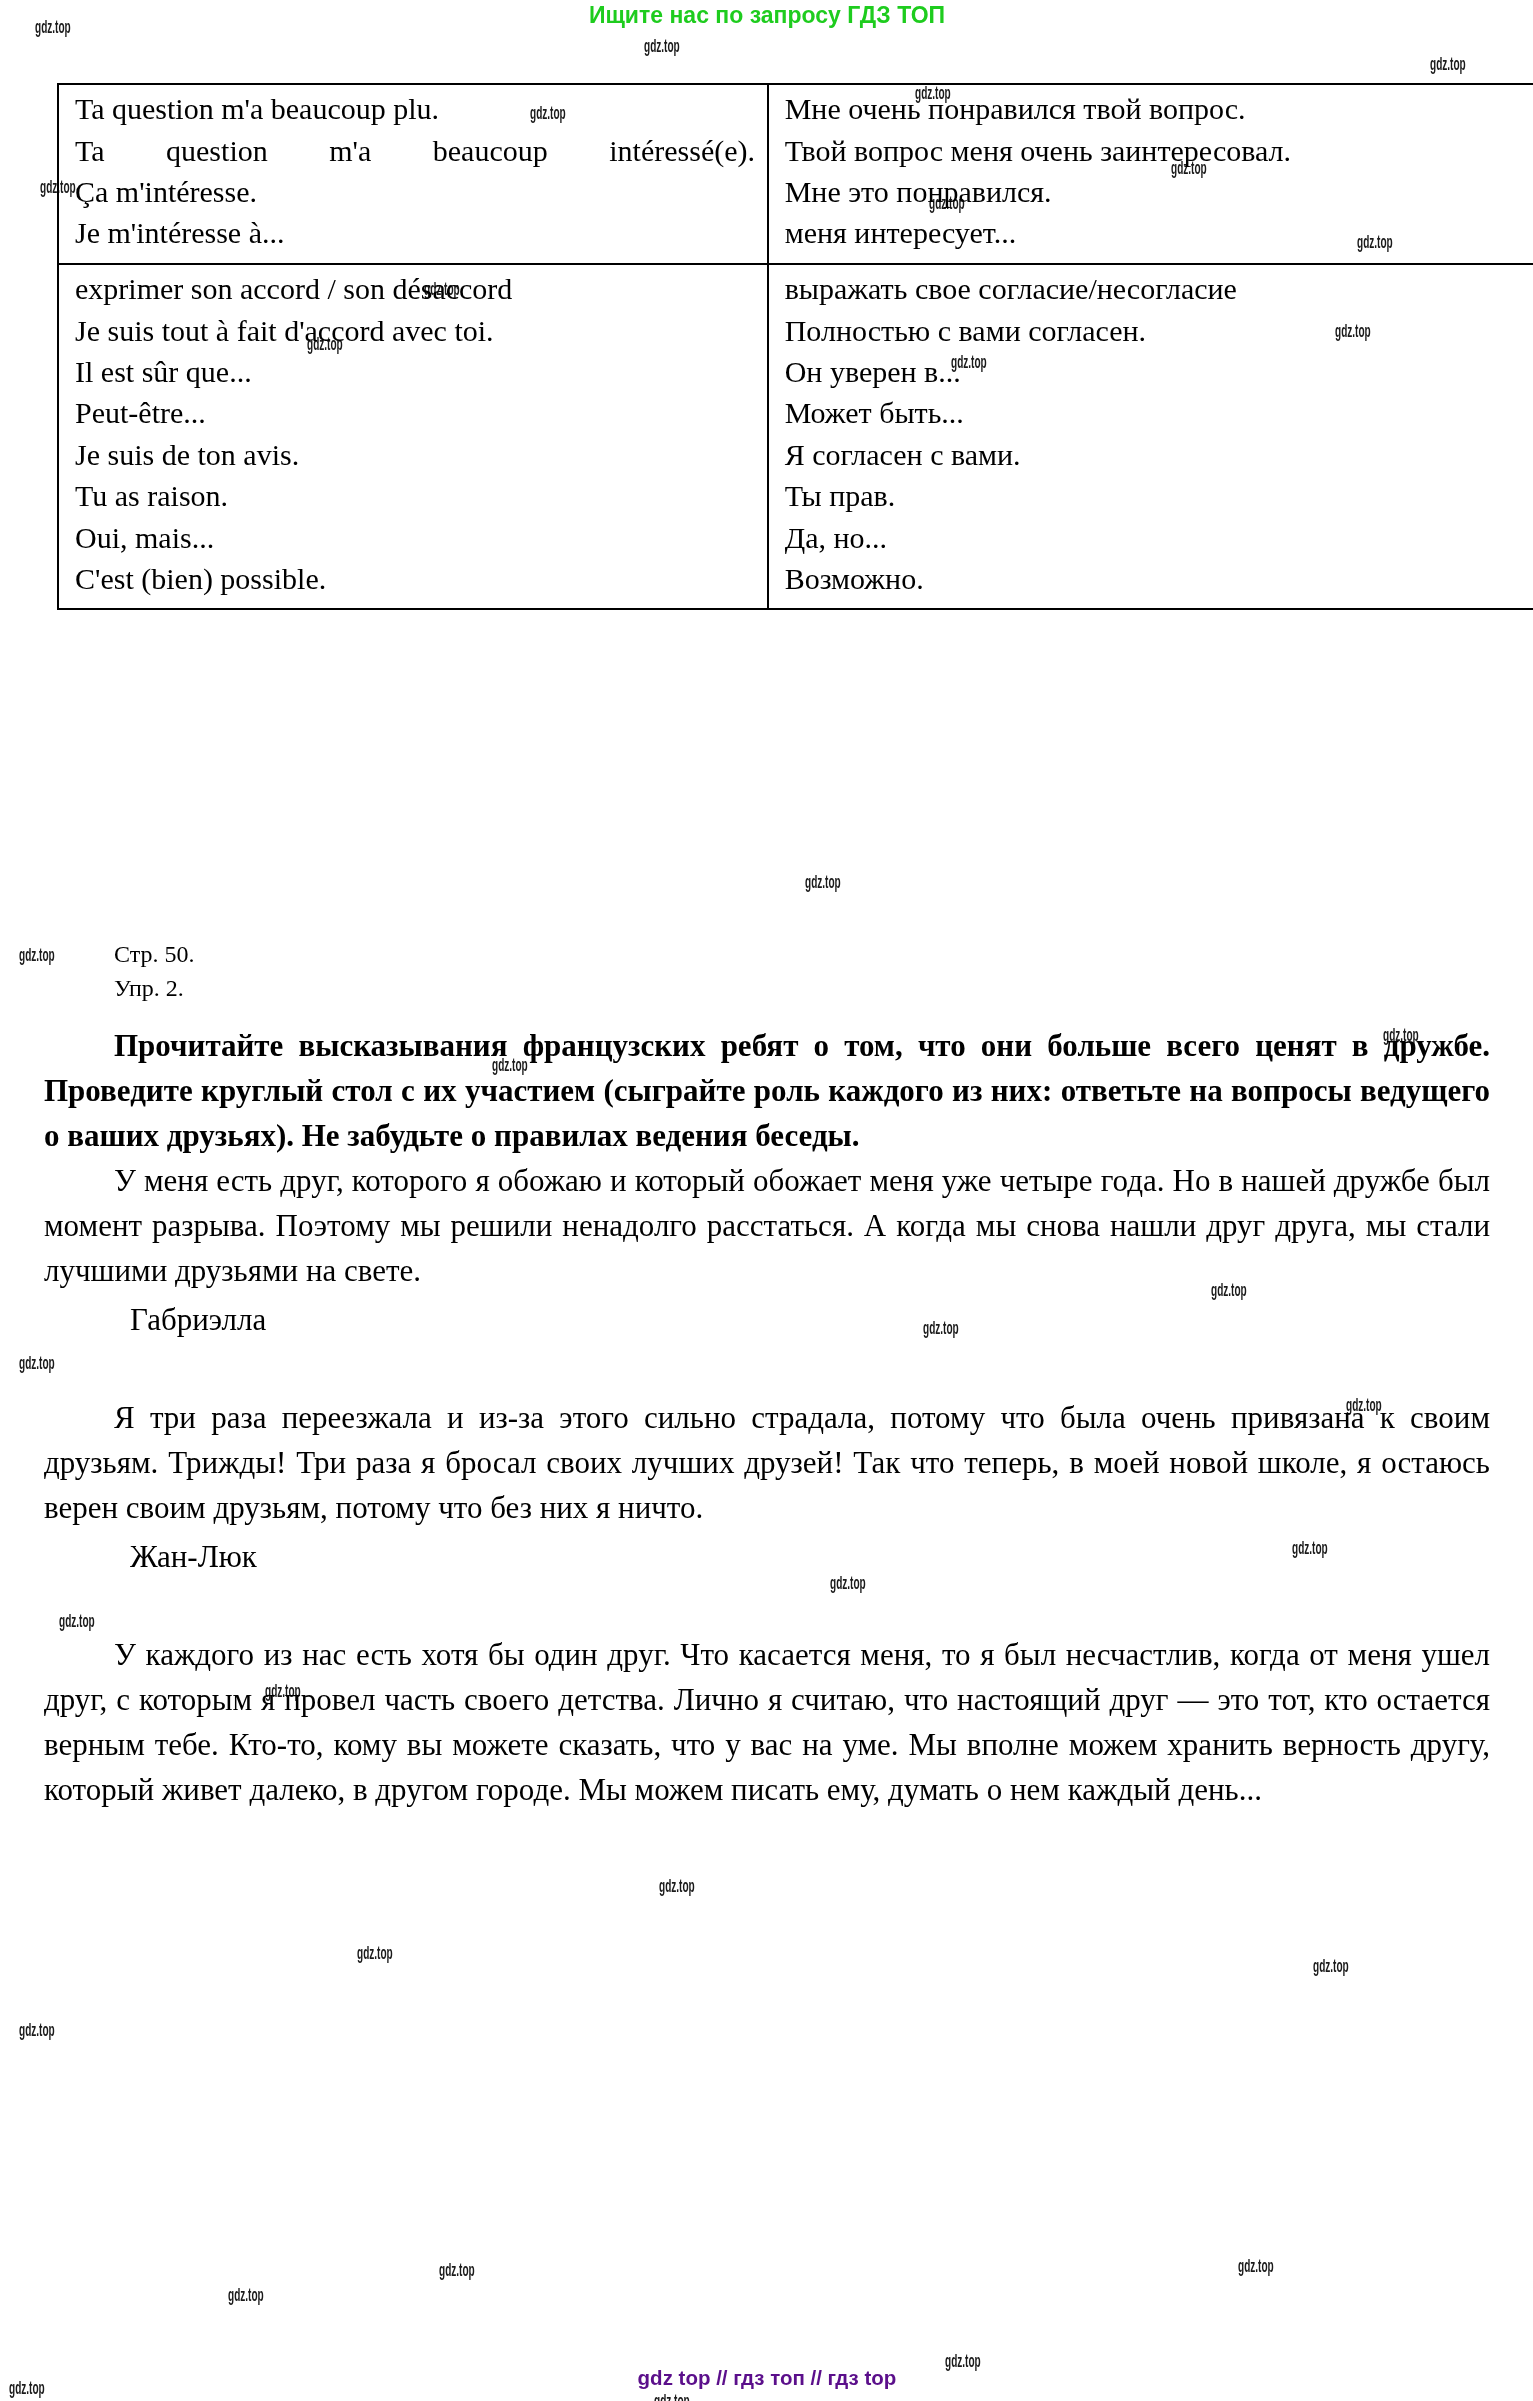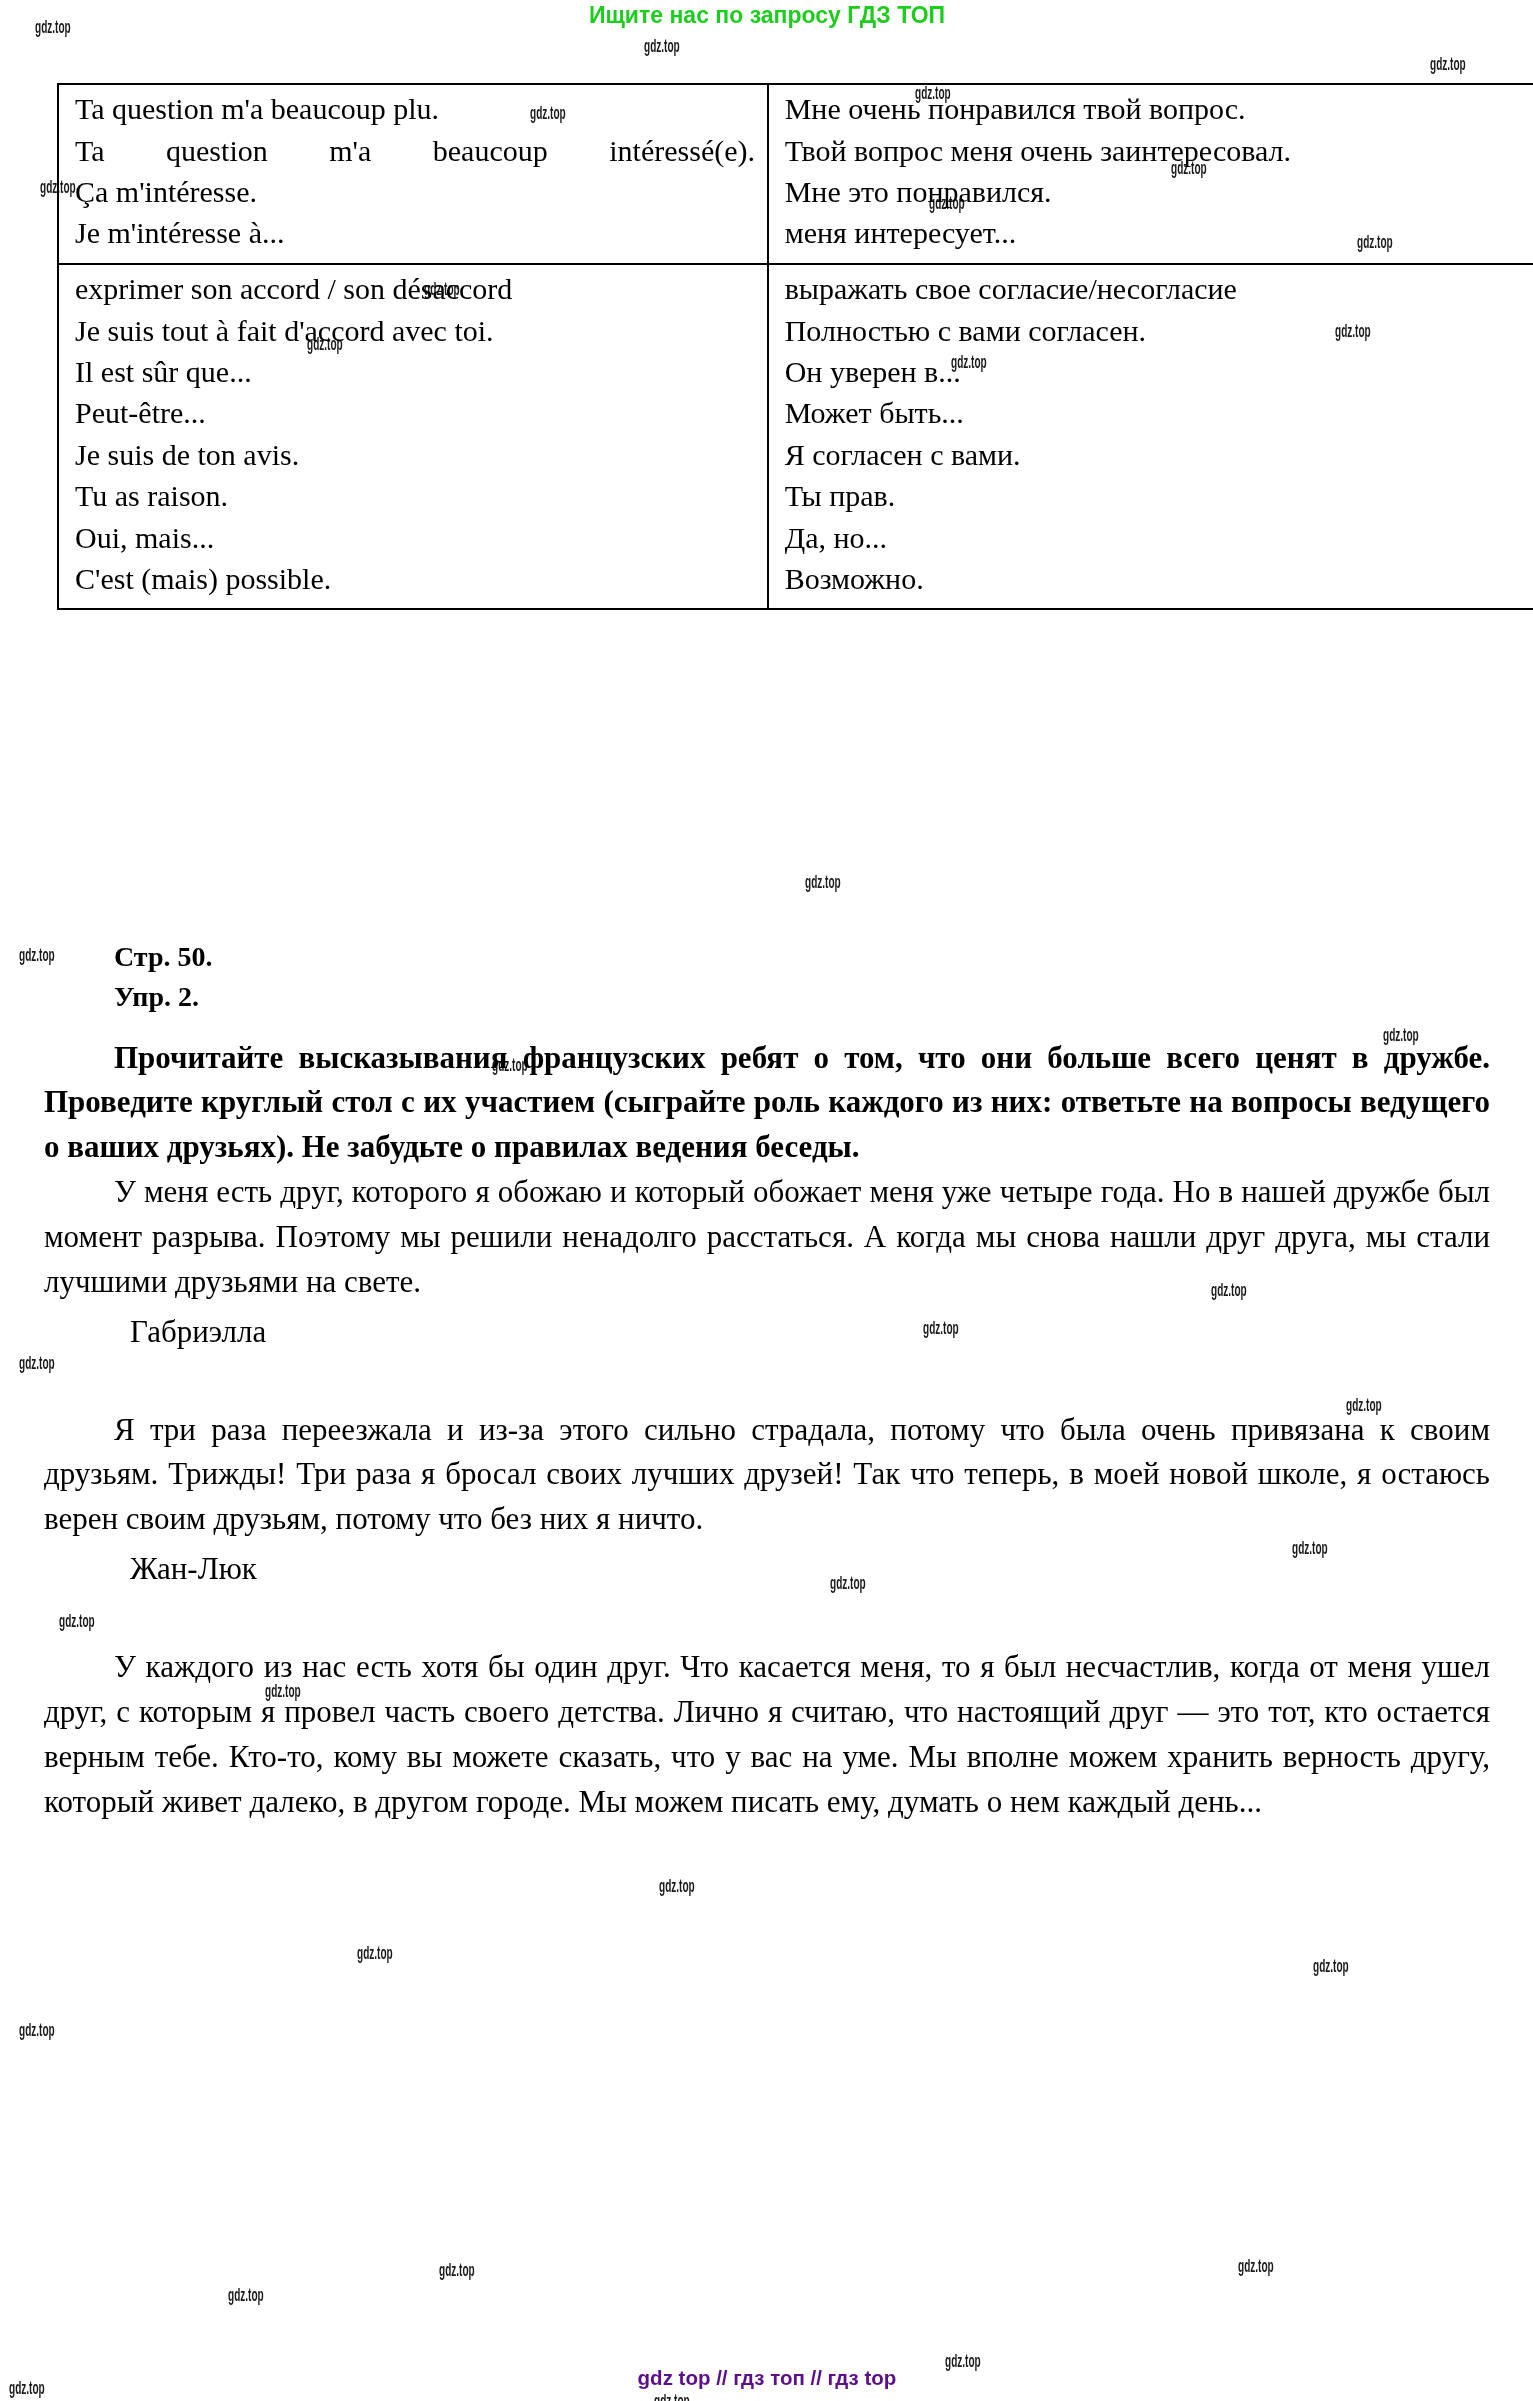--- a/index.html
+++ b/index.html
@@ -77,22 +77,22 @@
   .ln.last { margin-bottom: 0; }
 
   
   .body-wrap {
     position: absolute;
     left: 44px;
     top: 937px;
     width: 1446px;
   }
   .hdr {
-    font-size: 28px;
-    font-weight: 700;
+    font-size: 24px;
+    font-weight: 400;
     margin: 0 0 0 70px;
     line-height: 1.42;
   }
   .para {
     font-size: 31px;
     line-height: 1.45;
     margin: 0;
     text-align: justify;
     text-indent: 70px;
   }
@@ -184,21 +184,21 @@
     </tr>
     <tr>
       <td class="col-left">
         <p class="ln">exprimer son accord / son désaccord</p>
         <p class="ln">Je suis tout à fait d'accord avec toi.</p>
         <p class="ln">Il est sûr que...</p>
         <p class="ln">Peut-être...</p>
         <p class="ln">Je suis de ton avis.</p>
         <p class="ln">Tu as raison.</p>
         <p class="ln">Oui, mais...</p>
-        <p class="ln last">C'est (mais) possible.</p>
+        <p class="ln last">C'est (bien) possible.</p>
       </td>
       <td class="col-right">
         <p class="ln">выражать свое согласие/несогласие</p>
         <p class="ln">Полностью с вами согласен.</p>
         <p class="ln">Он уверен в...</p>
         <p class="ln">Может быть...</p>
         <p class="ln">Я согласен с вами.</p>
         <p class="ln">Ты прав.</p>
         <p class="ln">Да, но...</p>
         <p class="ln last">Возможно.</p>

